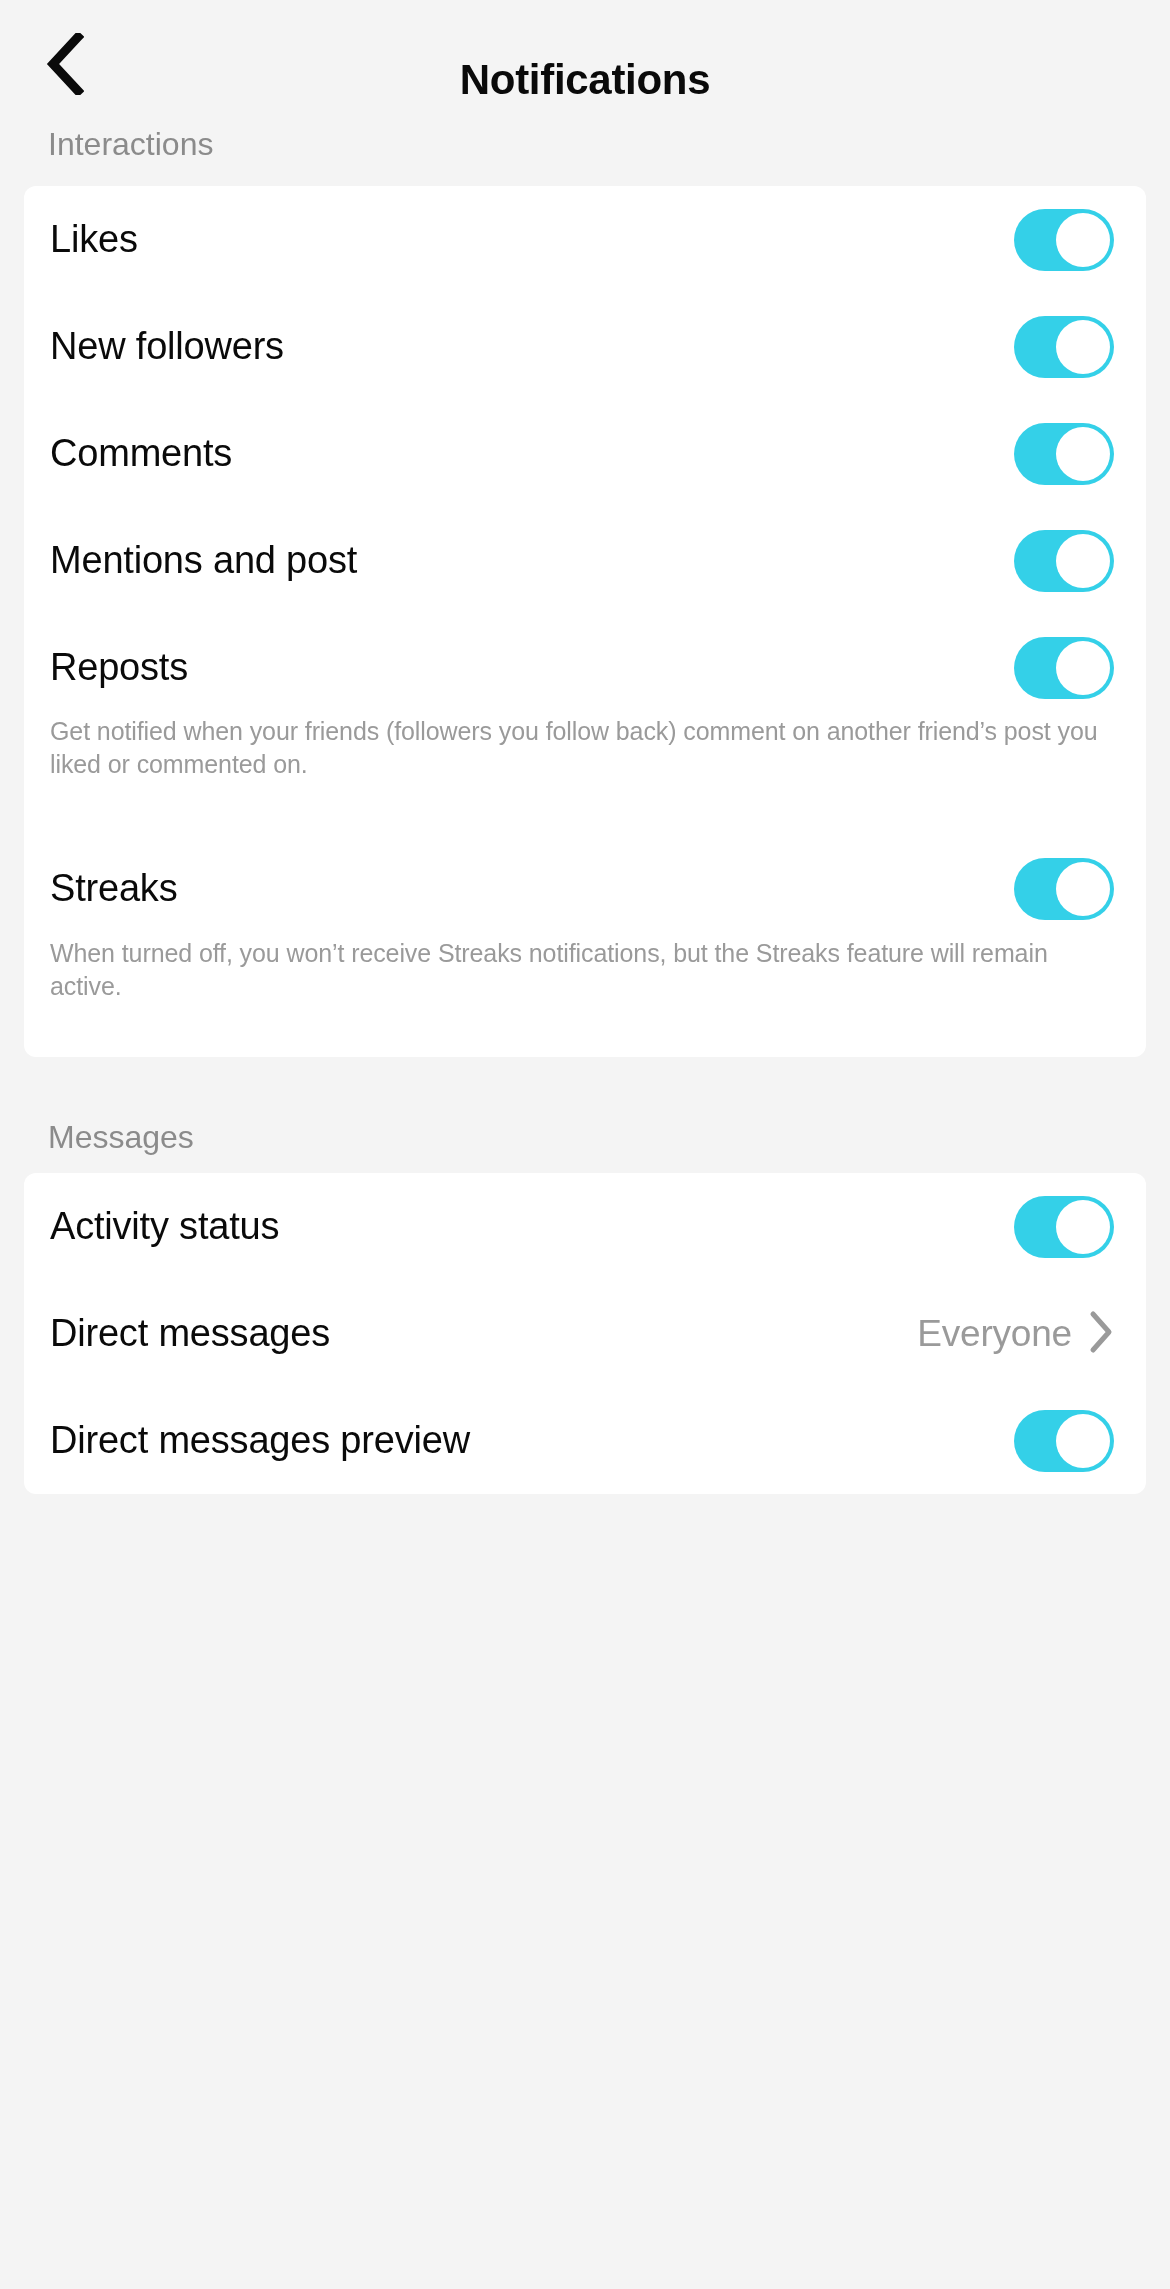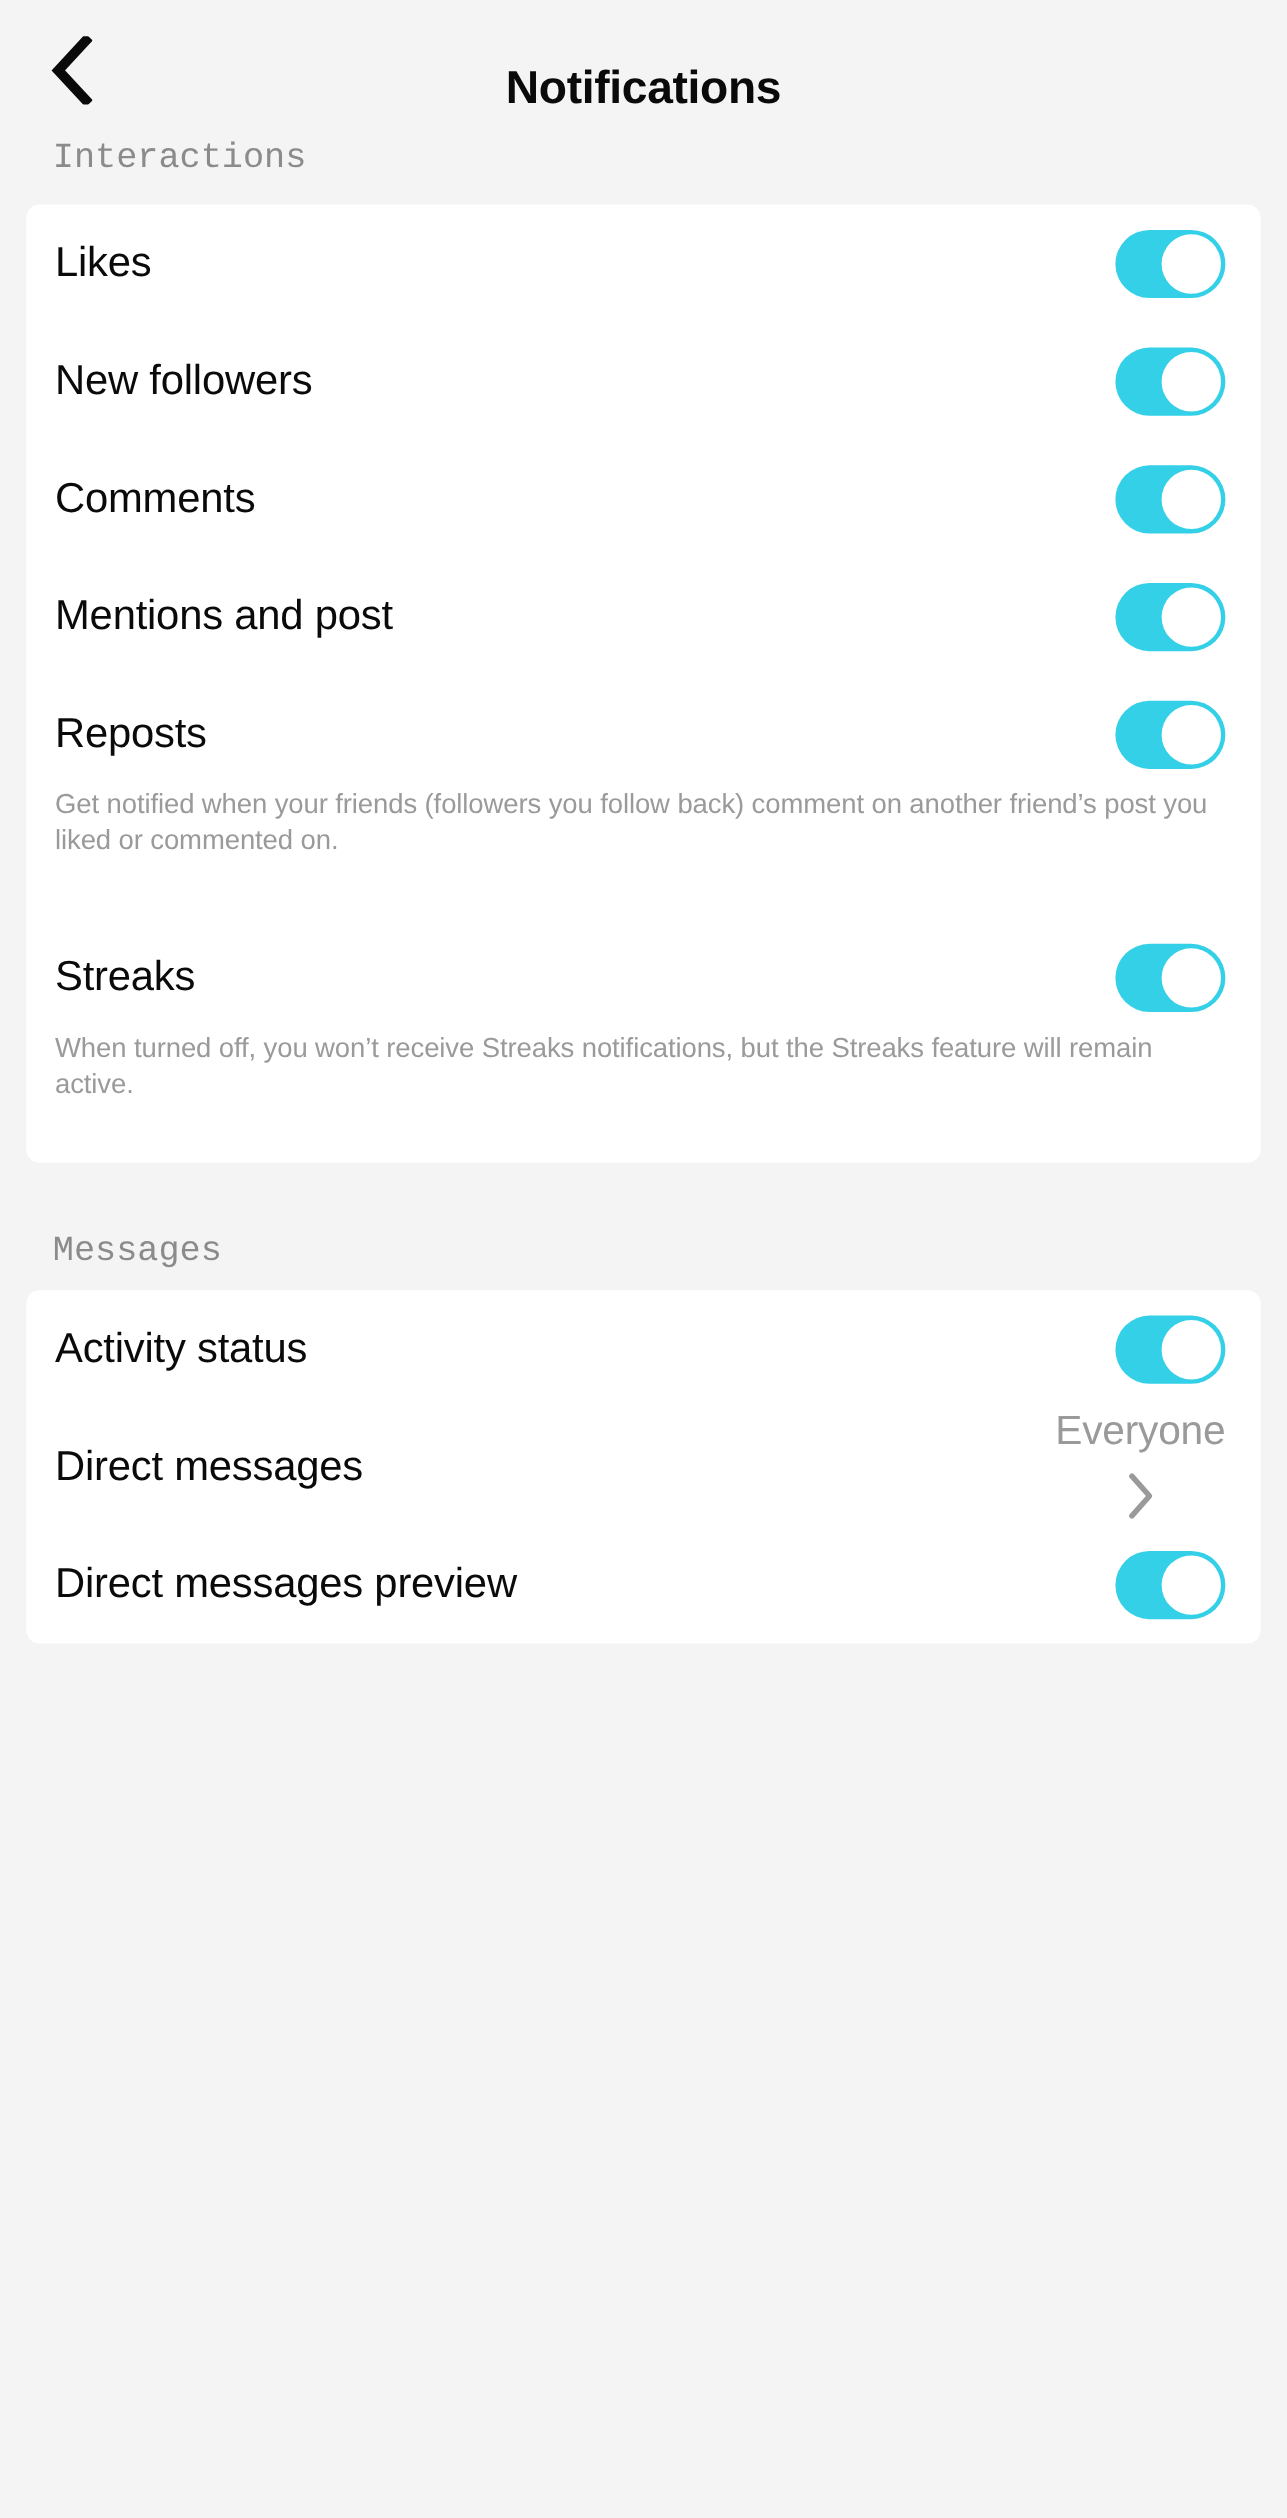--- a/index.html
+++ b/index.html
@@ -40,21 +40,20 @@
 
   
   .section-header {
     padding:0 0 0 48px;
     font-size:32px;
     color:#8b8b8b;
     line-height:1;
     height:58px;
     display:flex;
     align-items:flex-start;
-    font-family:Liberation Mono, monospace;
   }
   .section-header.msgs { padding-top:6px; }
 
   
   .card {
     margin:0 24px;
     background:#ffffff;
     border-radius:12px;
   }
 
@@ -71,21 +70,20 @@
     font-size:38px;
     color:#0a0a0a;
     letter-spacing:-0.2px;
     line-height:1.1;
   }
   .row-right {
     display:flex;
     align-items:center;
     gap:16px;
     flex-shrink:0;
-    flex-direction:column;
   }
   .row-value {
     font-size:37px;
     color:#9a9a9a;
     letter-spacing:-0.2px;
   }
   .chevron-right { display:block; }
 
   
   .toggle {

